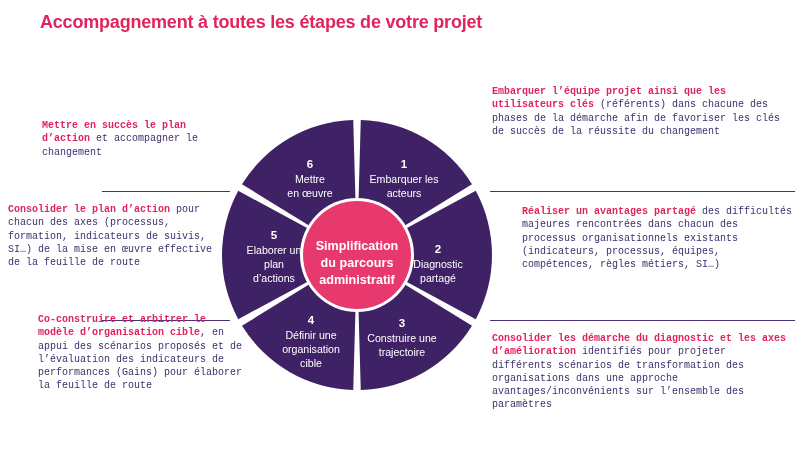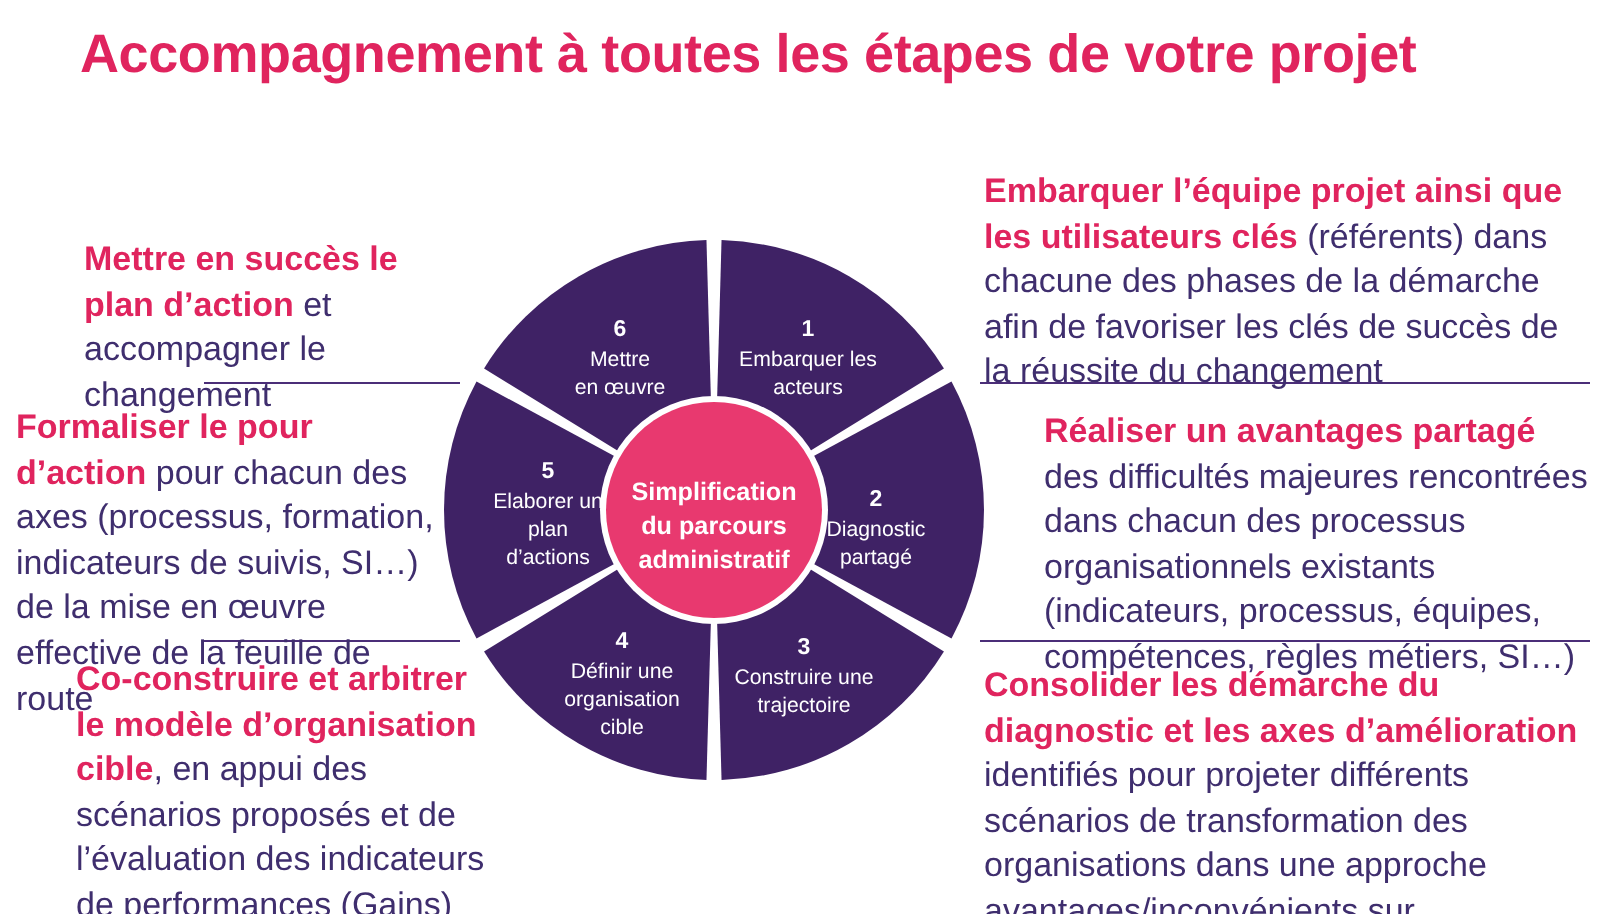--- a/index.html
+++ b/index.html
@@ -14,21 +14,21 @@
     overflow: hidden;
     font-family: "Liberation Sans", sans-serif;
     color: #3F2E6E;
   }
 
   
   .page-title {
     position: absolute;
     left: 40px;
     top: 12px;
-    font-size: 27px;
+    font-size: 18px;
     font-weight: bold;
     color: #E0245E;
     letter-spacing: -0.2px;
     white-space: nowrap;
   }
 
   
   .wheel {
     position: absolute;
     left: 222px;
@@ -52,32 +52,33 @@
   .hub-lbl {
     font-family: "Liberation Sans", sans-serif;
     font-size: 12.6px;
     font-weight: bold;
     fill: #ffffff;
   }
 
   
   .callout {
     position: absolute;
-    font-size: 17px;
+    font-size: 10px;
     line-height: 1.33;
     color: #3F2E6E;
+    font-family: Liberation Mono, monospace;
   }
   .callout b {
     color: #E0245E;
     font-weight: bold;
   }
 
   .c-left-1  { left: 42px;  top: 119px; width: 185px; }
   .c-left-2  { left: 8px;   top: 203px; width: 215px; }
-  .c-left-3  { left: 38px;  top: 329px; width: 205px; }
+  .c-left-3  { left: 38px;  top: 313px; width: 205px; }
 
   .c-right-1 { left: 492px; top: 85px;  width: 300px; }
   .c-right-2 { left: 522px; top: 205px; width: 275px; }
   .c-right-3 { left: 492px; top: 332px; width: 300px; }
 
   
   .rule {
     position: absolute;
     height: 0;
     border-top: 1.4px solid #4B2E78;
@@ -153,21 +154,21 @@
 <div class="rule rule-left-top"></div>
 <div class="rule rule-left-bottom"></div>
 <div class="rule rule-right-top"></div>
 <div class="rule rule-right-bottom"></div>
 
 <div class="callout c-left-1">
   <b>Mettre en succès le plan d’action</b><span> et accompagner le changement</span>
 </div>
 
 <div class="callout c-left-2">
-  <b>Formaliser le pour d’action</b><span> pour chacun des axes (processus, formation, indicateurs de suivis, SI…) de la mise en œuvre effective de la feuille de route</span>
+  <b>Consolider le plan d’action</b><span> pour chacun des axes (processus, formation, indicateurs de suivis, SI…) de la mise en œuvre effective de la feuille de route</span>
 </div>
 
 <div class="callout c-left-3">
   <b>Co-construire et arbitrer le modèle d’organisation cible</b><span>, en appui des scénarios proposés et de l’évaluation des indicateurs de performances (Gains) pour élaborer la feuille de route</span>
 </div>
 
 <div class="callout c-right-1">
   <b>Embarquer l’équipe projet ainsi que les utilisateurs clés</b><span> (référents) dans chacune des phases de la démarche afin de favoriser les clés de succès de la réussite du changement</span>
 </div>
 

